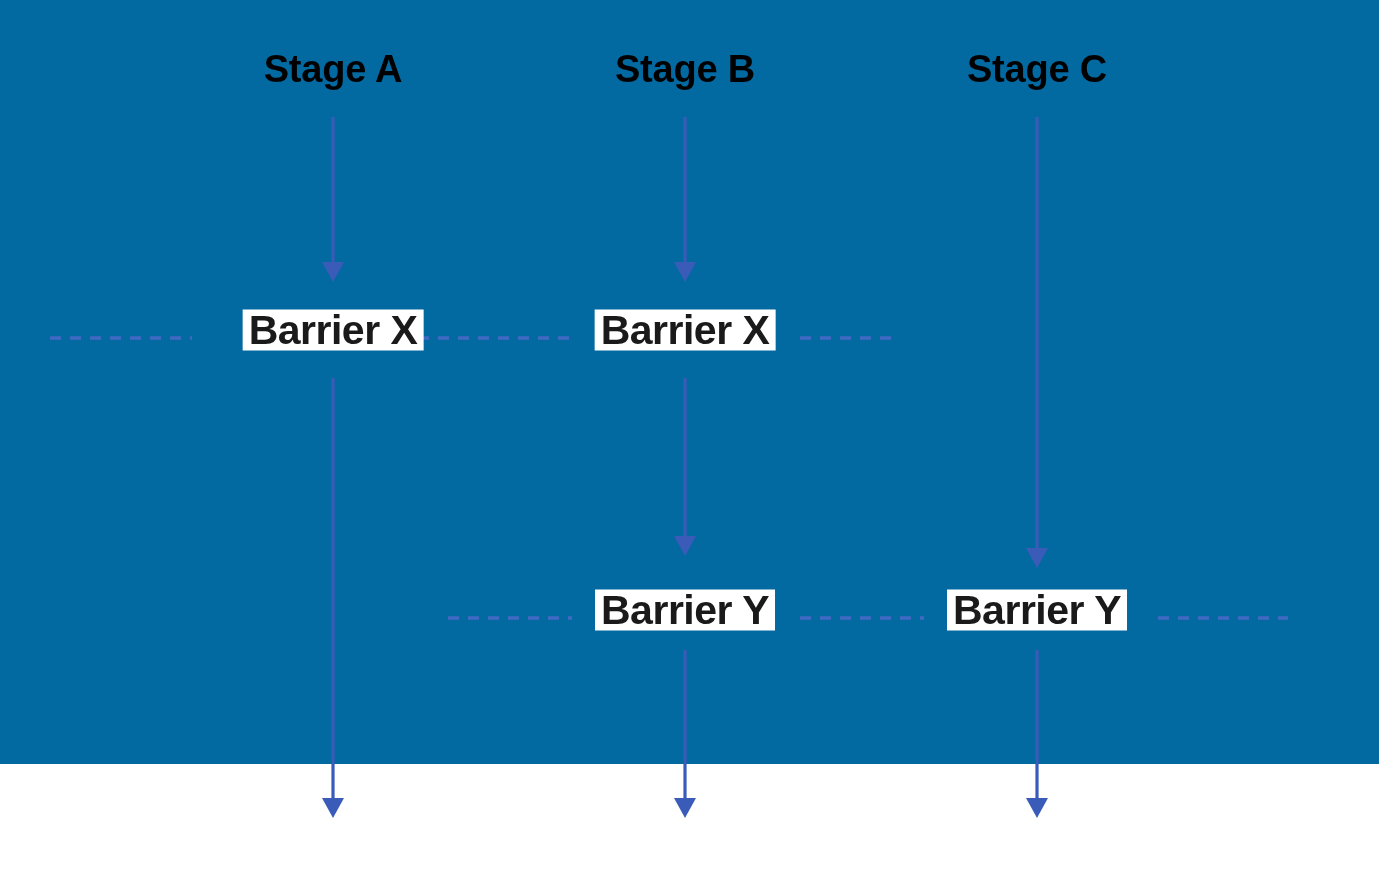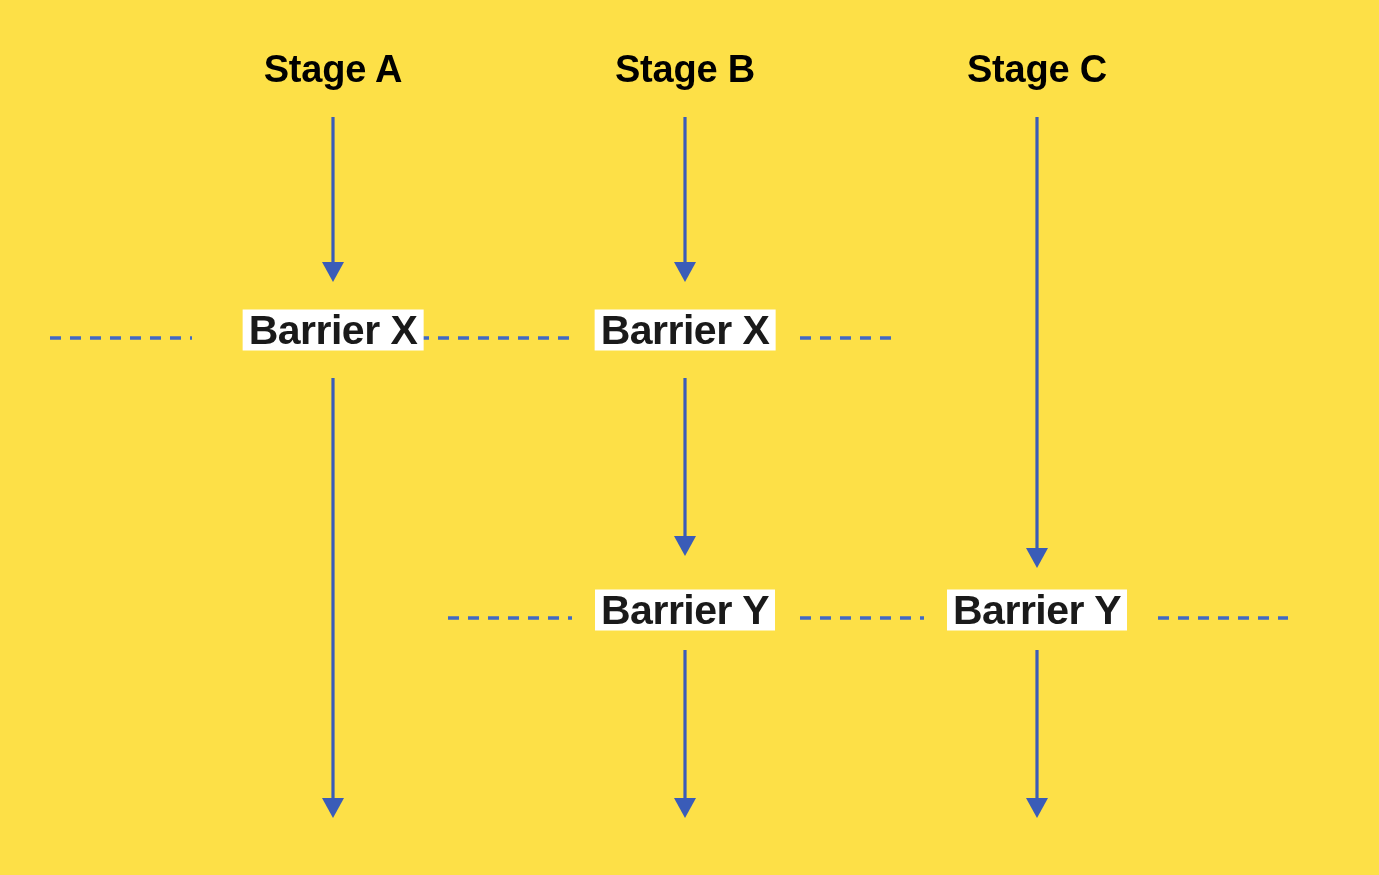--- a/index.html
+++ b/index.html
@@ -2,21 +2,21 @@
 <html><head>
 <meta charset="utf-8">
 <style>
   html,body{margin:0;padding:0;background:#ffffff;}
   body{
     width:1379px;height:875px;
     font-family:"Liberation Sans", sans-serif;
     -webkit-font-smoothing:antialiased;
     overflow:hidden;
   }
-  #canvas{position:relative;width:1379px;height:875px;background:#fde047;}
+  #canvas{position:relative;width:1379px;height:764px;background:#0369a1;}
 
   .stage-label{
     position:absolute;
     font-weight:bold;
     font-size:38px;
     line-height:1;
     color:#000000;
     white-space:nowrap;
     transform:translateX(-50%);
     letter-spacing:-0.2px;

